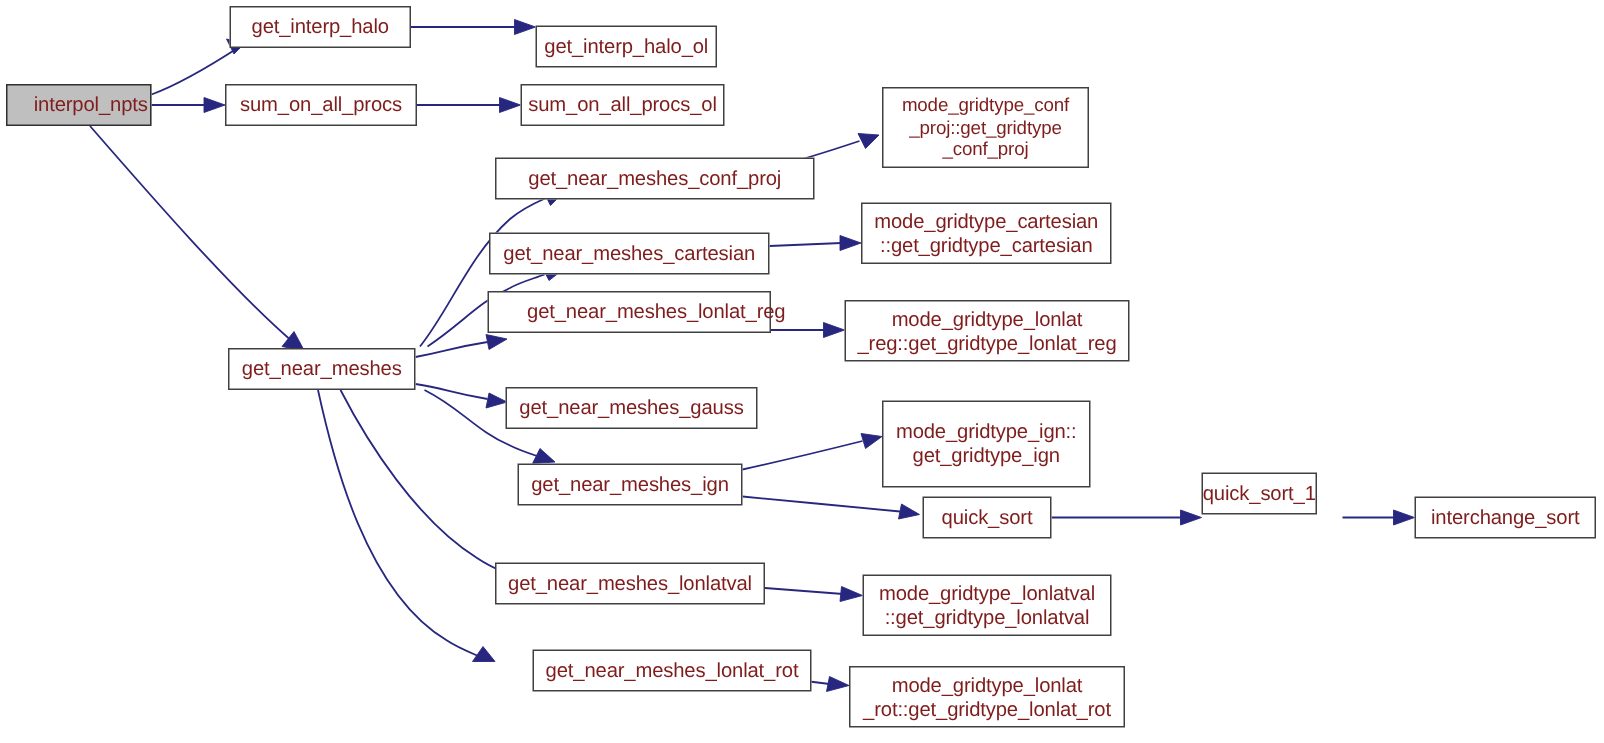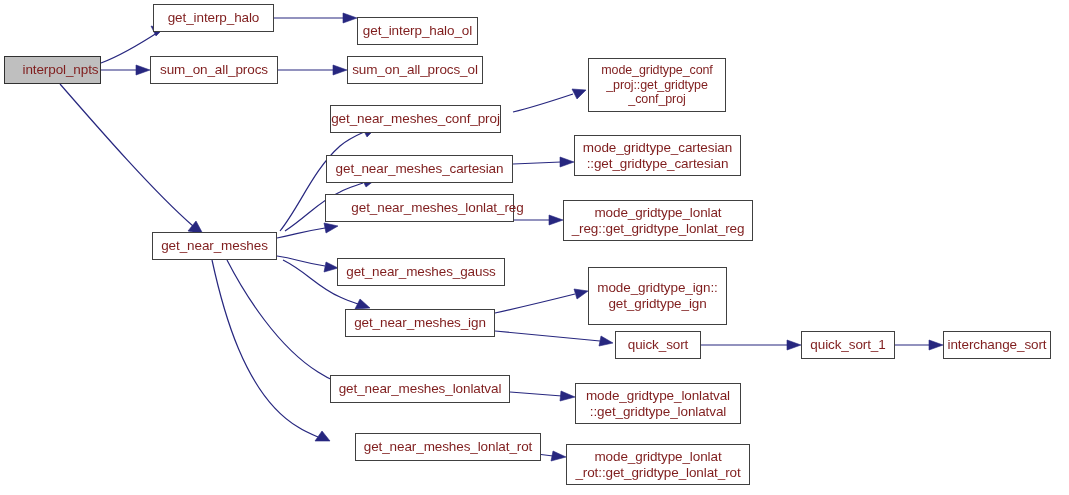--- a/index.html
+++ b/index.html
@@ -84,37 +84,37 @@
       <path d="M895,345 L930,345" fill="none" stroke="#27277f" stroke-width="1.2"></path>
       <polygon points="943,345 929,340 929,350" fill="#27277f" stroke="#27277f" stroke-width="0.6"></polygon>
     </svg>
   <div id="node-layer">
       <div class="node root" style="left: 4px; top: 56px; width: 97px; height: 28px;">interpol_npts</div>
       <div class="node" style="left: 153px; top: 4px; width: 121px; height: 28px;">get_interp_halo</div>
       <div class="node" style="left: 357px; top: 17px; width: 121px; height: 28px;">get_interp_halo_ol</div>
       <div class="node" style="left: 150px; top: 56px; width: 128px; height: 28px;">sum_on_all_procs</div>
       <div class="node" style="left: 347px; top: 56px; width: 136px; height: 28px;">sum_on_all_procs_ol</div>
       <div class="node" style="left: 152px; top: 232px; width: 125px; height: 28px;">get_near_meshes</div>
-      <div class="node" style="left: 330px; top: 105px; width: 171px; height: 28px;">get_near_meshes_conf_proj</div>
+      <div class="node" style="left: 330px; top: 105px; width: 213px; height: 28px;">get_near_meshes_conf_proj</div>
       <div class="node" style="left: 326px; top: 155px; width: 187px; height: 28px;">get_near_meshes_cartesian</div>
       <div class="node" style="left: 325px; top: 194px; width: 189px; height: 28px; padding-left: 36px;">get_near_meshes_lonlat_reg</div>
       <div class="node" style="left: 337px; top: 258px; width: 168px; height: 28px;">get_near_meshes_gauss</div>
       <div class="node" style="left: 345px; top: 309px; width: 150px; height: 28px;">get_near_meshes_ign</div>
       <div class="node" style="left: 330px; top: 375px; width: 180px; height: 28px;">get_near_meshes_lonlatval</div>
       <div class="node" style="left: 327px; top: 433px; width: 186px; height: 28px; margin-left: 28px;">get_near_meshes_lonlat_rot</div>
       <div class="node" style="left: 588px; top: 58px; width: 138px; height: 54px; font-size: 12.5px;">mode_gridtype_conf
 _proj::get_gridtype
 _conf_proj</div>
       <div class="node" style="left: 574px; top: 135px; width: 167px; height: 41px;">mode_gridtype_cartesian
 ::get_gridtype_cartesian</div>
       <div class="node" style="left: 563px; top: 200px; width: 190px; height: 41px;">mode_gridtype_lonlat
 _reg::get_gridtype_lonlat_reg</div>
       <div class="node" style="left: 588px; top: 267px; width: 139px; height: 58px;">mode_gridtype_ign::
 get_gridtype_ign</div>
       <div class="node" style="left: 575px; top: 383px; width: 166px; height: 41px;">mode_gridtype_lonlatval
 ::get_gridtype_lonlatval</div>
       <div class="node" style="left: 566px; top: 444px; width: 184px; height: 41px;">mode_gridtype_lonlat
 _rot::get_gridtype_lonlat_rot</div>
       <div class="node" style="left: 615px; top: 331px; width: 86px; height: 28px;">quick_sort</div>
-      <div class="node" style="left: 801px; top: 331px; width: 94px; height: 28px;">quick_sort_1</div>
-      <div class="node" style="left: 943px; top: 331px; width: 108px; height: 28px;">interchange_sort</div>
+      <div class="node" style="left: 801px; top: 315px; width: 77px; height: 28px;">quick_sort_1</div>
+      <div class="node" style="left: 943px; top: 331px; width: 121px; height: 28px;">interchange_sort</div>
     </div>
 </div>
 
 </body></html>

